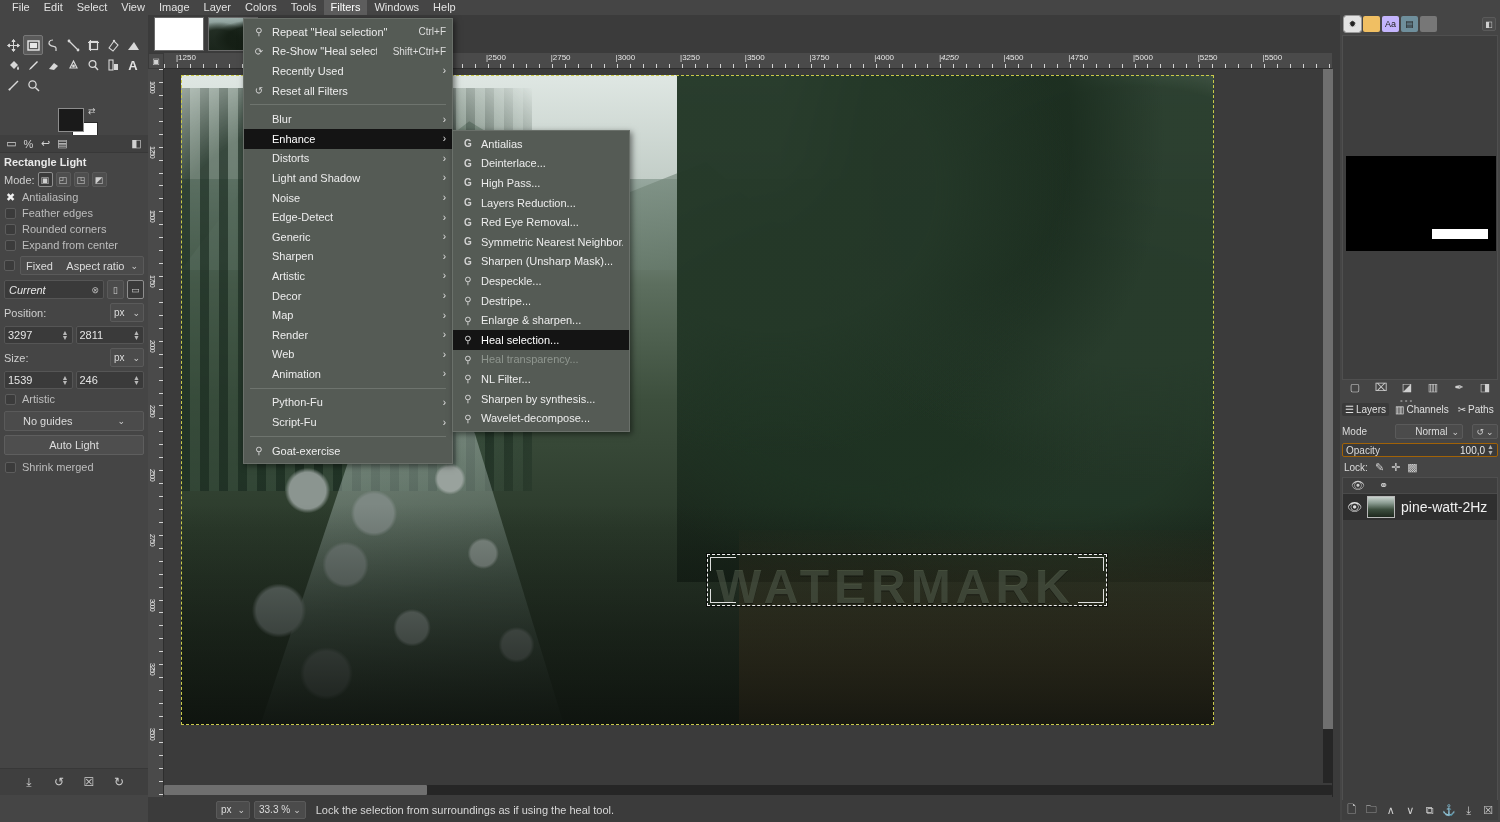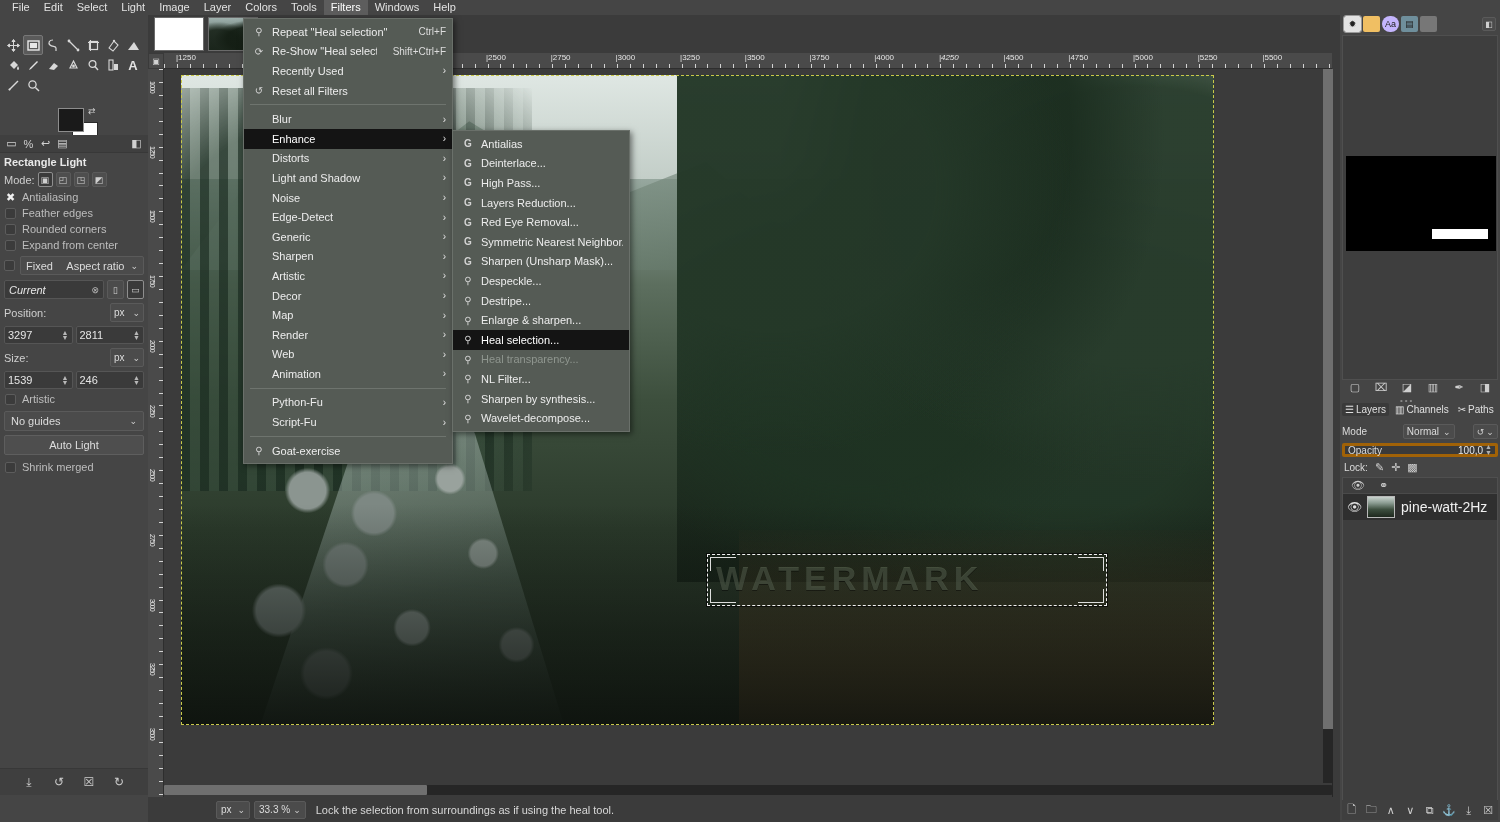--- a/index.html
+++ b/index.html
@@ -53,21 +53,21 @@
     font-size:11px; color:#e6e6e6; font-style:italic; }
   .minibtn { width:17px; height:19px; background:#4b4b4b; border:1px solid #5a5a5a; border-radius:2px;
     display:flex; align-items:center; justify-content:center; font-size:9px; color:#d0d0d0; }
   .minibtn.act { background:#3a3a3a; border:1px solid #8e8e8e; }
   .unitsel { width:34px; height:19px; background:#4b4b4b; border:1px solid #5a5a5a; border-radius:2px;
     display:flex; align-items:center; justify-content:space-between; padding:0 3px; font-size:10px; color:#dcdcdc; }
   .numbox { flex:1; height:18px; background:#3a3a3a; border:1px solid #555; border-radius:2px;
     display:flex; align-items:center; justify-content:space-between; padding:0 3px; font-size:11px; color:#e6e6e6; }
   .spin { display:flex; flex-direction:column; line-height:5px; font-size:7px; color:#b8b8b8; }
   .wide-combo { margin:4px 4px; height:20px; background:#4b4b4b; border:1px solid #5a5a5a; border-radius:2px;
-    display:flex; align-items:center; justify-content:space-between; padding:0 6px; font-size:11px; color:#dcdcdc; }
+    display:flex; align-items:center; justify-content:space-between; padding:0 18px; font-size:11px; color:#dcdcdc; }
   .btn { margin:4px 4px; height:20px; background:#4e4e4e; border:1px solid #5e5e5e; border-radius:2px;
     display:flex; align-items:center; justify-content:center; font-size:11px; color:#dedede; }
   #to-bottom { position:absolute; left:0; bottom:0; width:148px; height:27px; background:#3f3f3f;
     border-top:1px solid #383838; display:flex; align-items:center; justify-content:space-around; padding:0 14px;}
   #to-bottom .bb { width:18px; height:18px; display:flex; align-items:center; justify-content:center; font-size:12px; color:#cdcdcd; }
 
   
   #canvasarea { position:absolute; left:148px; top:15px; width:1192px; height:807px; background:#3b3b3b; }
   #tabstrip { position:absolute; left:0; top:0; width:1192px; height:38px; background:#3b3b3b; display:flex; align-items:center; padding-left:6px; gap:4px;}
   .imgtab { width:50px; height:34px; border:1px solid #6a6a6a; }
@@ -120,64 +120,64 @@
       radial-gradient(circle at 40% 66%, #7a8580 0 4.5%, transparent 5.5%),
       radial-gradient(circle at 62% 72%, #69736e 0 4%, transparent 5%),
       radial-gradient(circle at 22% 82%, #5e6863 0 5%, transparent 6%); }
   #photo .brush { position:absolute; right:0; bottom:0; width:46%; height:30%;
     background:linear-gradient(0deg, rgba(96,74,44,.85), rgba(40,44,30,.2)); }
   #photo .dark { position:absolute; left:0; bottom:0; width:100%; height:34%;
     background:linear-gradient(0deg, rgba(12,16,12,.85), transparent); }
   #layerBorder { position:absolute; left:17px; top:6px; width:1033px; height:650px;
     border:1px dashed #c9c94a; pointer-events:none; }
   #selection { position:absolute; border:1px dashed #f2f2f2; box-shadow:0 0 0 1px rgba(0,0,0,.6); }
-  #selection .wmtext { position:absolute; left:8px; top:4px; font-size:34px; letter-spacing:5px; font-weight:bold;
+  #selection .wmtext { position:absolute; left:8px; top:4px; font-size:48px; letter-spacing:5px; font-weight:bold;
     color:rgba(150,170,140,.30); text-shadow:0 1px 0 rgba(0,0,0,.4);}
   .handle { position:absolute; border:1px solid rgba(255,255,255,.85); }
   #hscrollwrap { position:absolute; left:16px; bottom:25px; width:1168px; height:14px; background:#3b3b3b; }
   #hscroll { position:absolute; left:0; top:2px; height:10px; background:#262626; width:100%; border-radius:1px;}
   #hscroll .thumb { position:absolute; left:0; top:0; height:10px; background:#6f6f6f; border-radius:1px; }
   #vscrollwrap { position:absolute; right:7px; top:54px; width:10px; height:728px; background:#262626;}
   #vscrollwrap .thumb { position:absolute; left:0; top:0; width:10px; background:#6f6f6f; }
   #statusbar { position:absolute; left:0; bottom:0; width:1192px; height:25px; background:#3b3b3b;
     display:flex; align-items:center; gap:4px; padding-left:68px; }
   #statusbar .unitsel, #statusbar .zoomsel { height:18px; background:#4b4b4b; border:1px solid #5a5a5a; border-radius:2px;
     display:flex; align-items:center; gap:3px; padding:0 4px; font-size:10px; color:#dcdcdc;}
   #statusbar .zoomsel { min-width:46px; }
   #statustext { font-size:11px; color:#d8d8d8; margin-left:6px; }
 
   
   #dock { position:absolute; left:1340px; top:15px; width:160px; height:807px; background:#454545; }
   #dock-tabs { height:18px; display:flex; align-items:center; padding:0 4px; gap:2px; }
   .dtab { width:17px; height:16px; border-radius:2px; display:flex; align-items:center; justify-content:center;
     font-size:9px; color:#222; }
   .dtab.t-brush{background:#e3e3e3;} .dtab.t-patt{background:#f0bf63;}
-  .dtab.t-font{background:#c4b5fd;border-radius:8px;} .dtab.t-doc{background:#6f8f9c;}
+  .dtab.t-font{background:#c4b5fd;} .dtab.t-doc{background:#6f8f9c;}
   .dtab.t-undo{background:#777;} .dtab.sel{outline:1px solid #9a9a9a;}
   #dock-tabs .sp { flex:1; }
   #dock-tabs .menuarrow { width:14px;height:14px;background:#4b4b4b;border:1px solid #5a5a5a;border-radius:2px;
     display:flex;align-items:center;justify-content:center;font-size:8px;color:#cfcfcf;}
   #navpanel { position:absolute; left:2px; top:20px; width:156px; height:345px; background:#3e3e3e; border:1px solid #4f4f4f;}
   #navthumb { position:absolute; left:3px; top:120px; width:150px; height:95px; background:#000; }
   #navrect { position:absolute; right:8px; bottom:12px; width:56px; height:10px; background:#fff; }
   #dock-toolrow { position:absolute; left:2px; top:362px; width:156px; height:20px; display:flex; align-items:center; justify-content:space-around; }
   #dock-toolrow .di { width:18px;height:16px;display:flex;align-items:center;justify-content:center;font-size:11px;color:#cfcfcf;}
   #dock-grip { position:absolute; left:60px; top:381px; font-size:8px; color:#8a8a8a; letter-spacing:2px;}
   #layerTabs { position:absolute; left:2px; top:386px; width:156px; height:16px; display:flex; align-items:center; gap:3px; }
   .ltab { display:flex; align-items:center; gap:2px; font-size:10px; color:#e0e0e0; padding:1px 3px; border-radius:2px;}
   .ltab.sel { background:#3a3a3a; }
   #layerTabs .sp { flex:1; }
-  #modeRow { position:absolute; left:2px; top:408px; width:156px; height:17px; display:flex; align-items:center; gap:18px; }
+  #modeRow { position:absolute; left:2px; top:408px; width:156px; height:17px; display:flex; align-items:center; gap:9px; }
   #modeRow .lbl { font-size:10px; color:#dcdcdc; width:44px; }
   #modeRow .mcombo { flex:1; height:15px; background:#4b4b4b; border:1px solid #5a5a5a; border-radius:2px;
     display:flex; align-items:center; justify-content:flex-end; gap:4px; padding:0 3px; font-size:10px; color:#dcdcdc;}
   #modeRow .rbtn { width:26px; height:15px; background:#4b4b4b; border:1px solid #5a5a5a; border-radius:2px;
     display:flex; align-items:center; justify-content:center; gap:2px; font-size:9px; color:#cfcfcf;}
   #opacityRow { position:absolute; left:2px; top:428px; width:156px; height:14px; background:#3a3a3a;
-    border:3px solid #a16207; border-radius:2px; display:flex; align-items:center; padding:0 3px; }
+    border:1px solid #a16207; border-radius:2px; display:flex; align-items:center; padding:0 3px; }
   #opacityRow .lbl { font-size:10px; color:#dcdcdc; flex:1; }
   #opacityRow .val { font-size:10px; color:#e8e8e8; }
   #opacityRow .spn { font-size:7px; color:#b0b0b0; margin-left:2px; line-height:6px;}
   #lockRow { position:absolute; left:4px; top:445px; width:154px; height:14px; display:flex; align-items:center; gap:7px; }
   #lockRow .lbl { font-size:10px; color:#dcdcdc; }
   #lockRow .li { font-size:11px; color:#cfcfcf; }
   #layerList { position:absolute; left:2px; top:462px; width:156px; height:330px; background:#3e3e3e; border:1px solid #4f4f4f;}
   #layerHeader { height:16px; display:flex; align-items:center; gap:14px; padding-left:8px; border-bottom:1px solid #4a4a4a;}
   #layerHeader .hi { font-size:11px; color:#cfcfcf; }
   .layerRow { height:26px; background:#2f2f2f; display:flex; align-items:center; gap:6px; padding:0 4px; }
@@ -205,21 +205,21 @@
 </style>
 </head>
 <body>
 
 <div id="app">
 
   <div id="menubar">
     <div class="mb-item">File</div>
     <div class="mb-item">Edit</div>
     <div class="mb-item">Select</div>
-    <div class="mb-item">Light</div>
+    <div class="mb-item">View</div>
     <div class="mb-item">Image</div>
     <div class="mb-item">Layer</div>
     <div class="mb-item">Colors</div>
     <div class="mb-item">Tools</div>
     <div class="mb-item active">Filters</div>
     <div class="mb-item">Windows</div>
     <div class="mb-item">Help</div>
   </div>
 
   <div id="toolbox">

